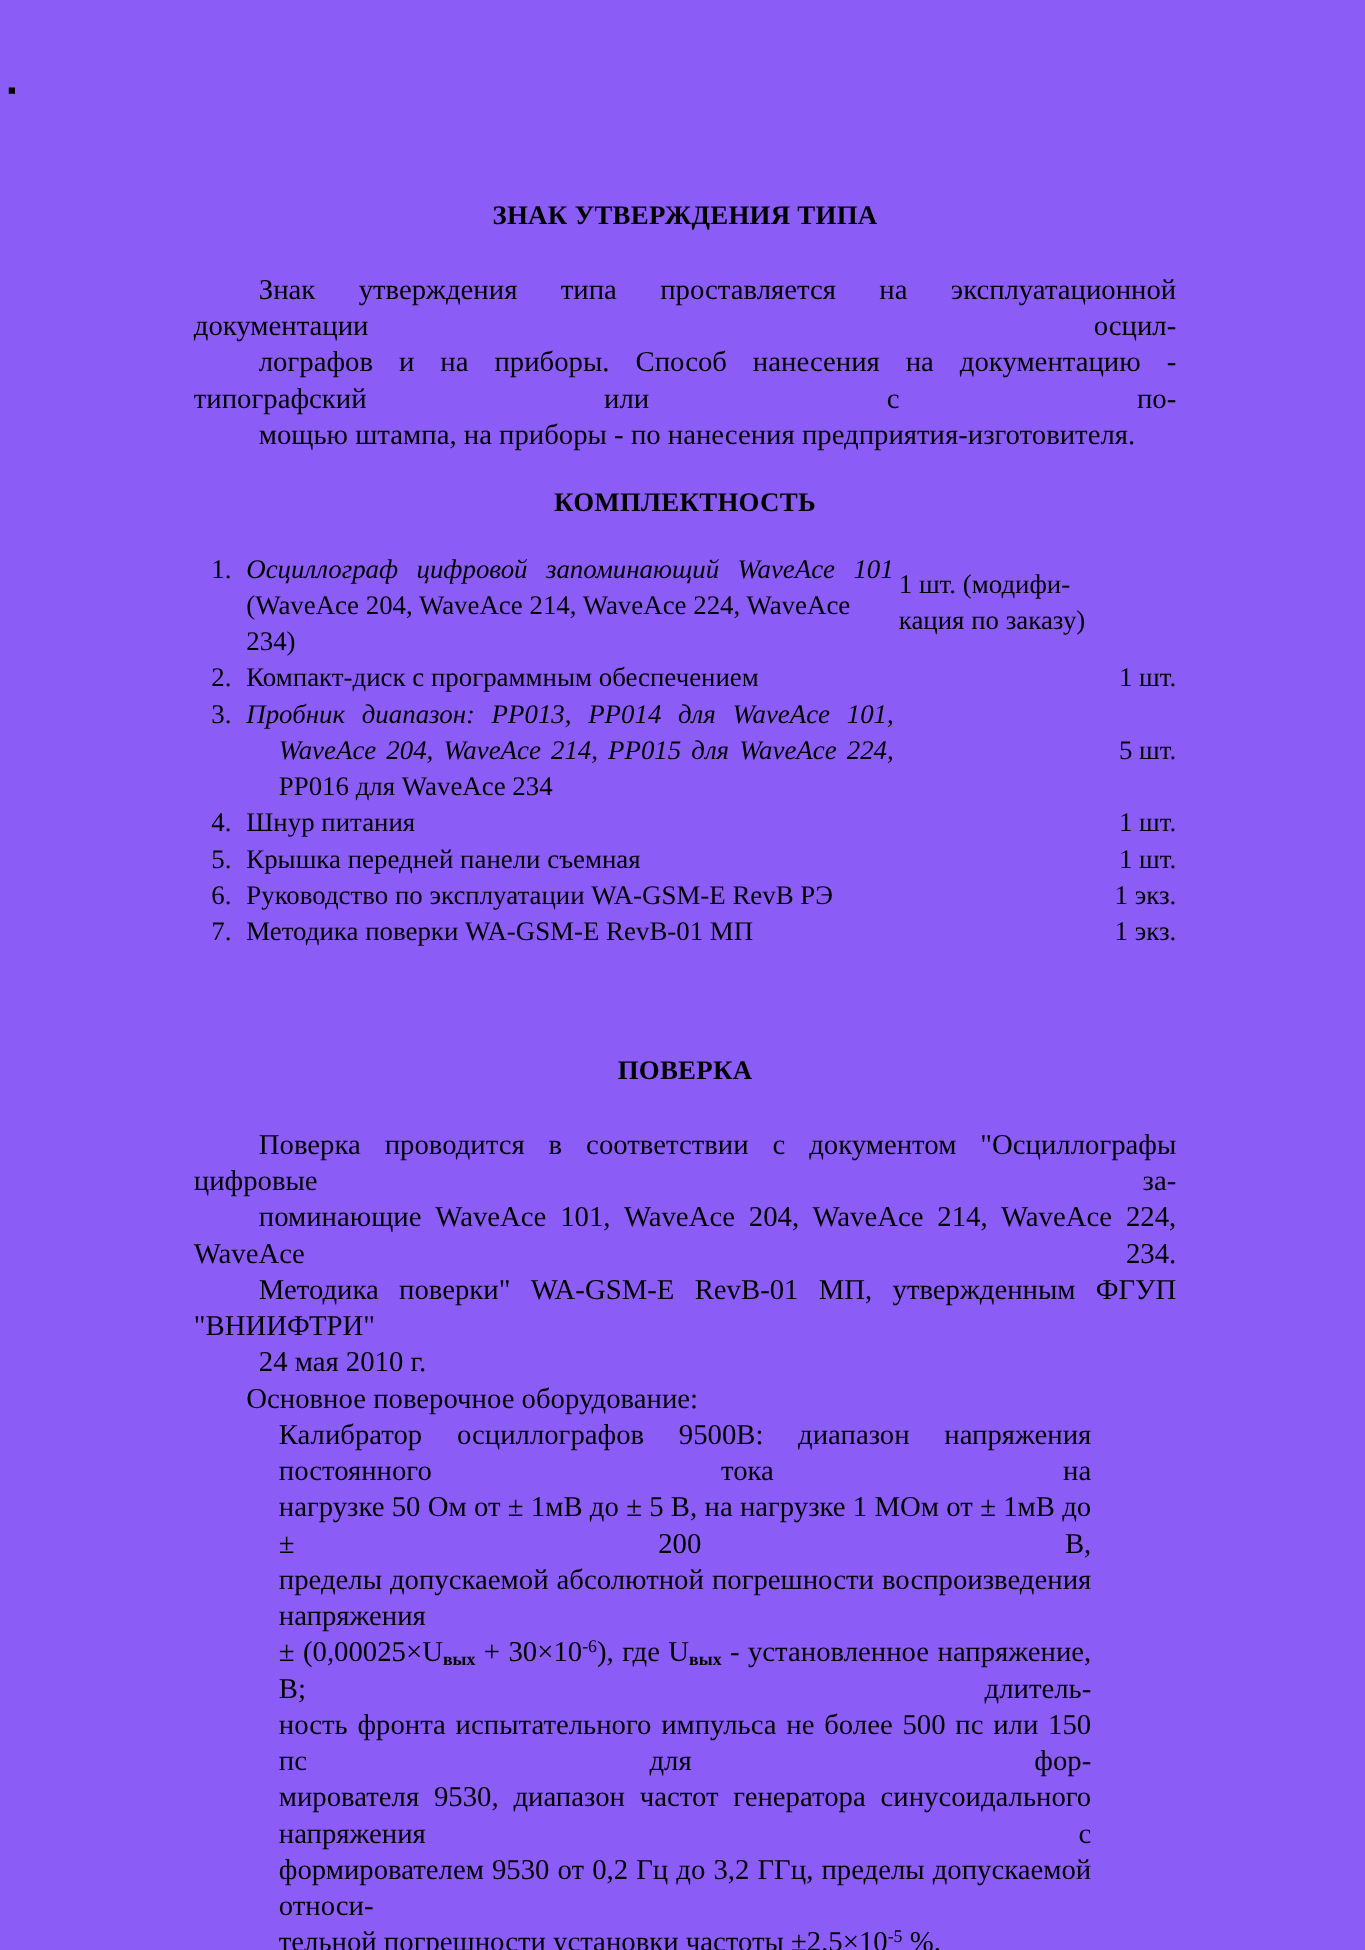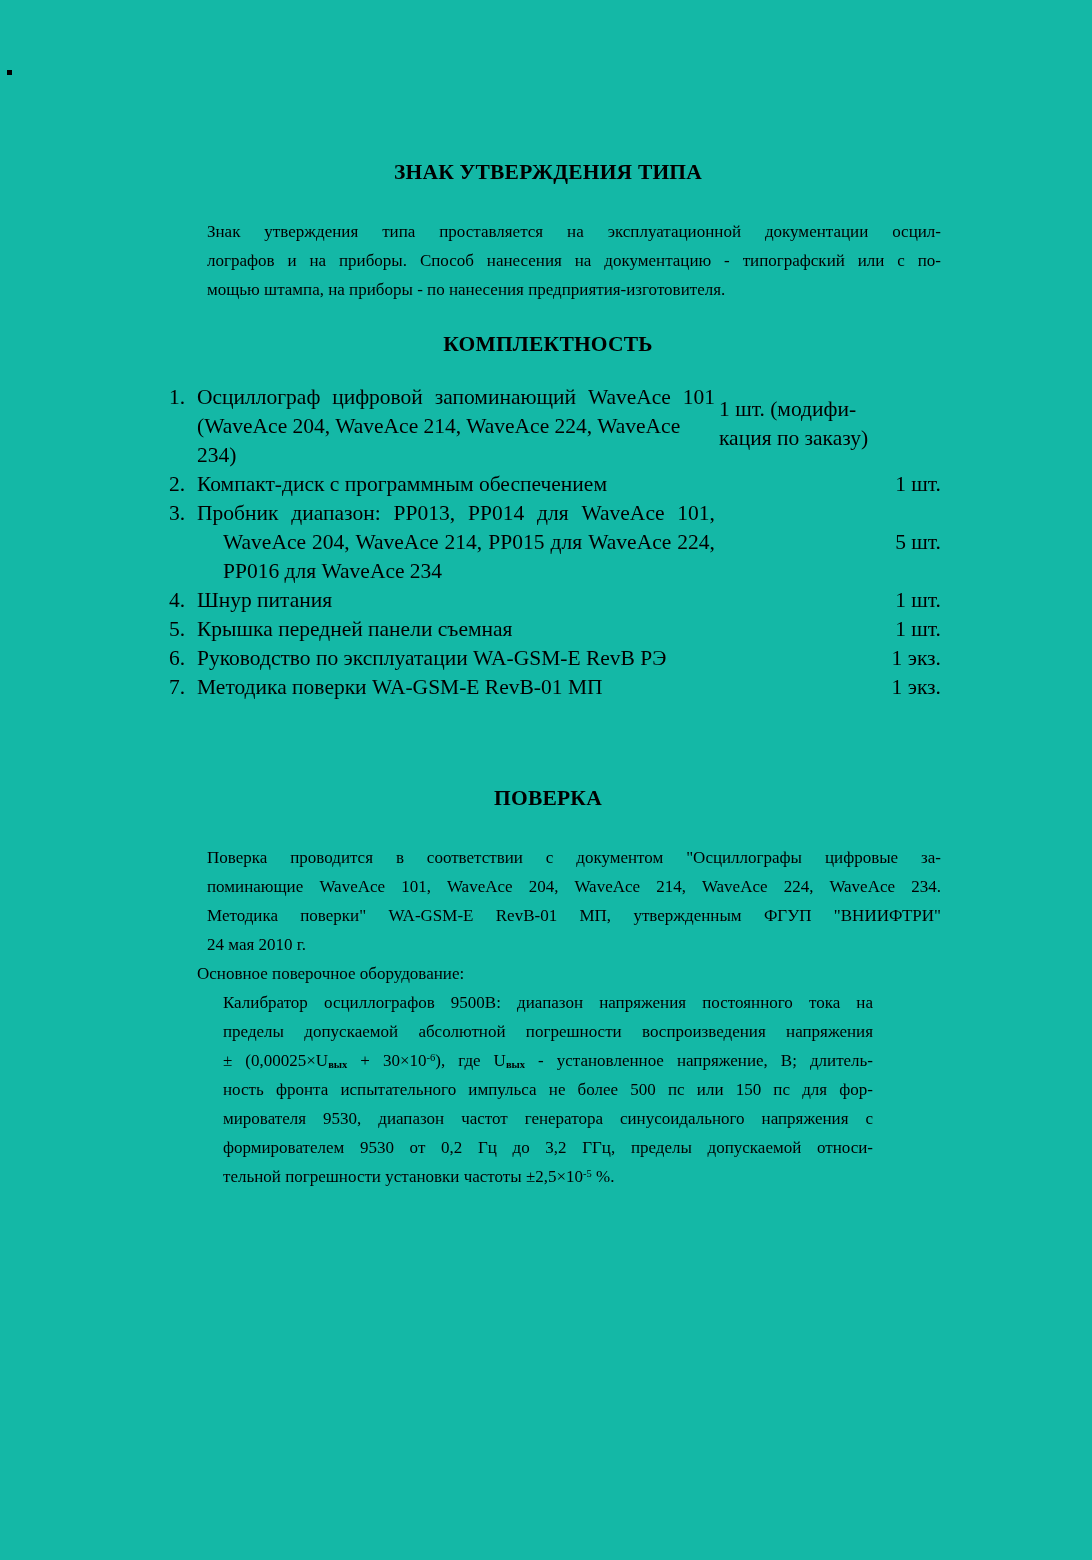--- a/index.html
+++ b/index.html
@@ -9,21 +9,21 @@
     background: #ffffff;
   }
   body {
     font-family: "Liberation Serif", "DejaVu Serif", serif;
     color: #000000;
   }
   .page {
     position: relative;
     width: 1092px;
     height: 1560px;
-    background: #14b8a6;
+    background: #8b5cf6;
     overflow: hidden;
   }
   .speck {
     position: absolute;
     left: 7px;
     top: 70px;
     width: 5px;
     height: 5px;
     background: #000;
   }
@@ -35,21 +35,21 @@
   }
   h2.section-heading {
     font-size: 21.5px;
     font-weight: bold;
     text-align: center;
     margin: 0;
     padding: 0;
     letter-spacing: 0.2px;
   }
   .para {
-    font-size: 17px;
+    font-size: 23px;
     line-height: 29px;
     text-align: justify;
     margin: 0;
     text-indent: 52px;
     hyphens: none;
   }
   .para.noindent { text-indent: 0; }
 
   
   .kit-list {
@@ -73,20 +73,21 @@
     position: absolute;
     left: 14px;
     top: 0;
     width: 30px;
     text-align: left;
   }
   .kit-line { display: block; }
   .kit-line.just {
     text-align: justify;
     text-align-last: justify;
+    font-style: italic;
   }
   .kit-line.indent2 { padding-left: 26px; }
   .kit-right {
     flex: 1;
     text-align: right;
     white-space: nowrap;
   }
   .kit-right .rl { display: block; }
   .kit-right.wrap2 { text-align: left; padding-left: 4px; margin-top: 12px; }
 
@@ -218,20 +219,21 @@
       <span class="jline">Методика поверки" WA-GSM-E RevB-01 МП,     утвержденным  ФГУП "ВНИИФТРИ"</span>
       <span class="lline">24 мая 2010 г.</span>
     </div>
 
     <div class="para" style="text-indent:42px">
       <span class="lline">Основное поверочное оборудование:</span>
     </div>
 
     <div class="para noindent" style="padding-left:68px; width:718px; box-sizing:border-box">
       <span class="jline">Калибратор осциллографов 9500B: диапазон напряжения постоянного тока на</span>
+      <span class="jline">нагрузке 50 Ом  от  ± 1мВ до ± 5 В, на нагрузке 1 МОм  от ± 1мВ до ± 200 В,</span>
       <span class="jline">пределы допускаемой абсолютной погрешности воспроизведения напряжения</span>
 
       <span class="jline"><span>± (0,00025×U</span><sub>вых</sub><span> + 30×10</span><sup>-6</sup><span>), где U</span><sub>вых</sub><span> - установленное  напряжение, В; длитель-</span></span>
 
       <span class="jline">ность фронта испытательного импульса не более 500 пс или 150 пс для фор-</span>
       <span class="jline">мирователя 9530, диапазон частот генератора синусоидального напряжения с</span>
       <span class="jline">формирователем 9530 от 0,2 Гц  до 3,2 ГГц, пределы допускаемой относи-</span>
 
       <span class="lline"><span>тельной погрешности установки частоты ±2,5×10</span><sup>-5</sup><span> %.</span></span>
     </div>

